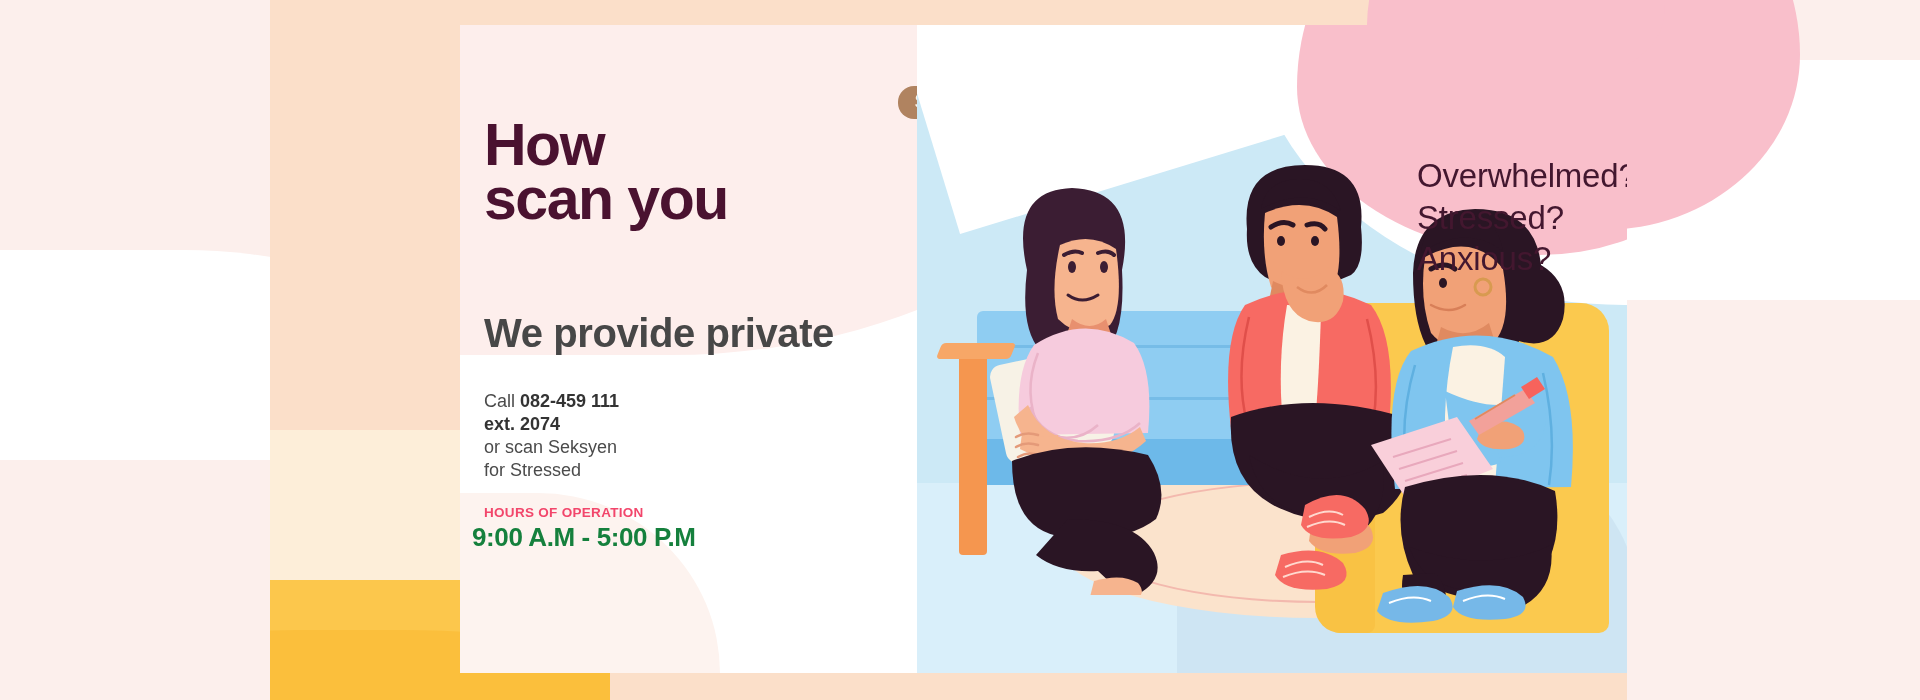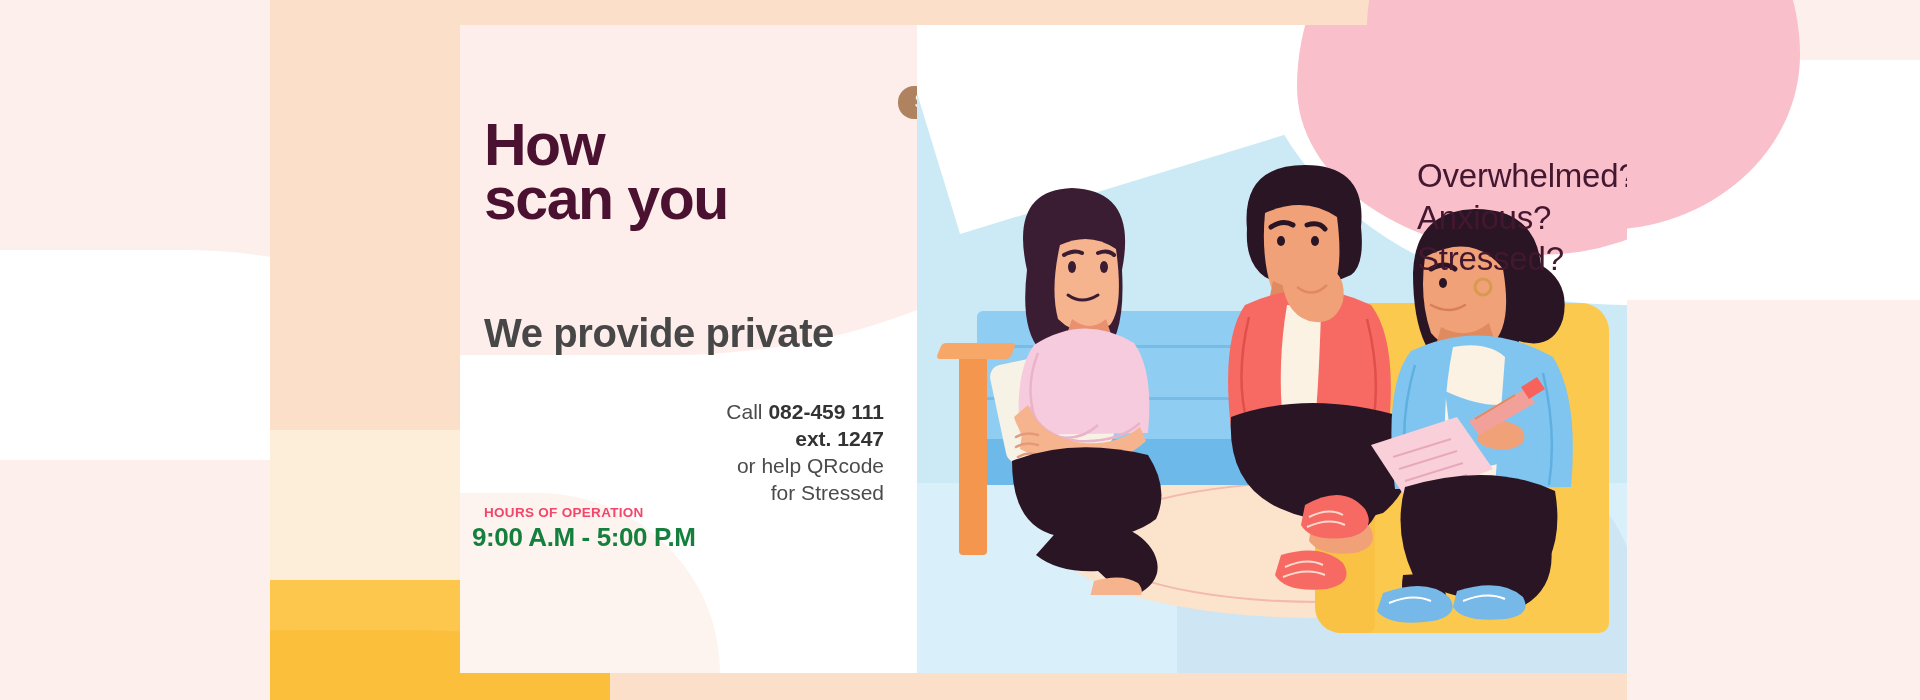--- a/index.html
+++ b/index.html
@@ -85,22 +85,22 @@
     margin-top:48px;
   }
   .headline span{display:block;}
   .subhead{
     position:absolute;left:24px;top:285px;width:420px;
     color:#474747;font-weight:700;font-size:40px;line-height:1.15;
     letter-spacing:-0.4px;
   }
   .subhead span{display:block;}
   .callblock{
-    position:absolute;left:24px;top:374px;width:400px;
-    color:#4b4b4b;font-size:21px;line-height:1.28;text-align:right;
+    position:absolute;left:24px;top:365px;width:400px;
+    color:#4b4b4b;font-size:18px;line-height:1.28;
   }
   .callblock .b{font-weight:700;color:#333;}
   .callblock div{white-space:nowrap;}
   .hours-label{
     position:absolute;left:24px;top:480px;
     color:#f2466b;font-weight:700;font-size:13.5px;letter-spacing:0.3px;
   }
   .hours-value{
     position:absolute;left:12px;top:497px;
     color:#15803d;font-weight:700;font-size:26px;letter-spacing:-0.4px;
@@ -200,22 +200,22 @@
         <span>How</span>
         <span>scan you</span>
       </div>
 
       <div class="subhead">
         <span>We provide private</span>
       </div>
 
       <div class="callblock">
         <div><span>Call </span><span class="b">082-459 111</span></div>
-        <div class="b">ext. 1247</div>
-        <div>or help QRcode</div>
+        <div class="b">ext. 2074</div>
+        <div>or scan Seksyen</div>
         <div>for Stressed</div>
       </div>
 
       <div class="hours-label">HOURS OF OPERATION</div>
       <div class="hours-value">9:00 A.M - 5:00 P.M</div>
 
       <div class="logo">
         <svg class="logo-tree" viewBox="0 0 80 75">
           <circle cx="40" cy="14" r="13" fill="#4aa85a"></circle>
           <circle cx="23" cy="25" r="11" fill="#4aa85a"></circle>
@@ -315,20 +315,20 @@
           <path d="M52 352 q80 28 142-2 q6 52-44 68 l-28-22 q-54 0-70-44z" fill="#2a1524"></path>
           <path d="M46 380 q-4 24 8 32 l36-4 q-2-22-12-30z" fill="#2a1524"></path>
           <path d="M26 398 q44-16 66 4 q12 18-16 24 q-44 6-56-10z" fill="#76b8e8"></path>
           <path d="M32 408 q24-10 42-2" stroke="#ffffff" stroke-width="2" fill="none"></path>
           <path d="M100 396 q44-14 66 6 q10 18-18 22 q-42 4-52-12z" fill="#76b8e8"></path>
           <path d="M106 406 q24-10 42-2" stroke="#ffffff" stroke-width="2" fill="none"></path>
         </svg>
 
         <div class="questions">
           <span>Overwhelmed?</span>
+          <span>Stressed?</span>
           <span>Anxious?</span>
-          <span>Stressed?</span>
         </div>
       </div>
 
     </div>
   </div>
 </div>
 
 </body></html>

